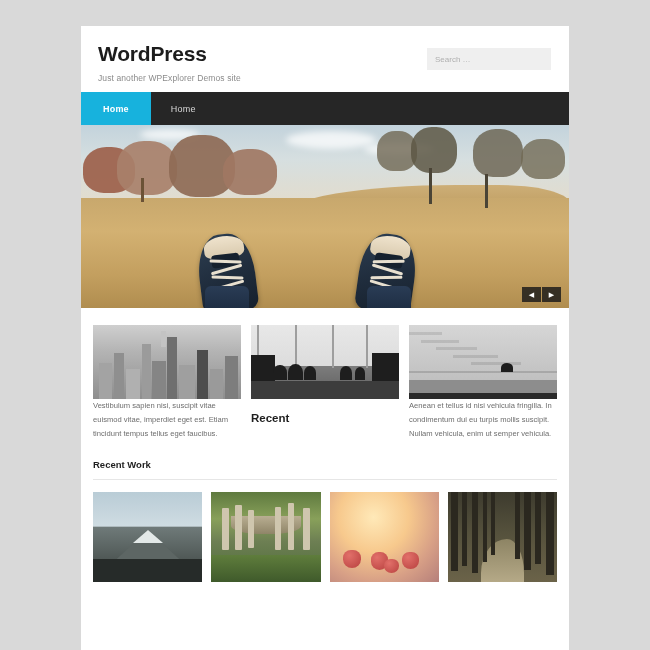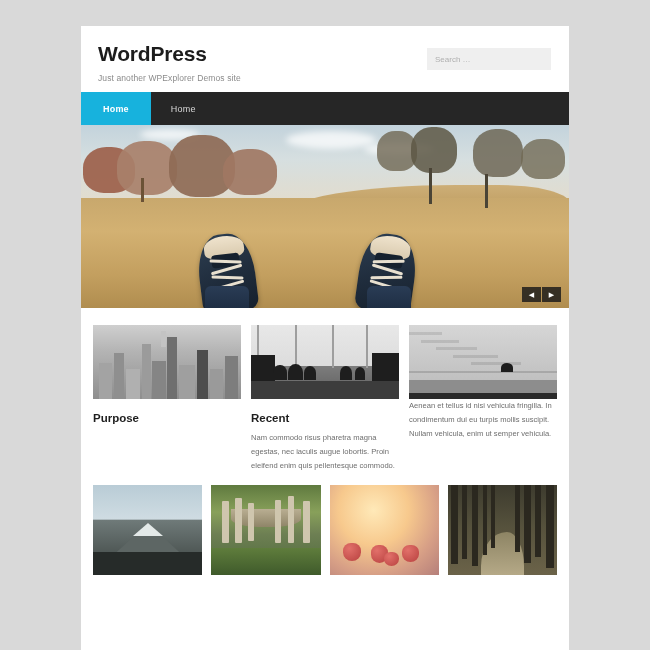--- a/index.html
+++ b/index.html
@@ -329,58 +329,60 @@
         <div class="bldg" style="left:22%;width:10%;height:40%;background:#b0b0b0;"></div>
         <div class="bldg" style="left:33%;width:6%;height:74%;background:#9b9b9b;"></div>
         <div class="bldg" style="left:40%;width:9%;height:52%;background:#858585;"></div>
         <div class="bldg" style="left:50%;width:7%;height:84%;background:#6f6f6f;"></div>
         <div class="bldg" style="left:58%;width:11%;height:46%;background:#9f9f9f;"></div>
         <div class="bldg" style="left:70%;width:8%;height:66%;background:#4d4d4d;"></div>
         <div class="bldg" style="left:79%;width:9%;height:40%;background:#9a9a9a;"></div>
         <div class="bldg" style="left:89%;width:9%;height:58%;background:#7d7d7d;"></div>
         <div class="bldg" style="left:46%;top:8%;width:3%;height:22%;background:#c3c3c3;"></div>
       </div>
-      <div class="feature-title">Purpose</div>
+      <div class="feature-text">Vestibulum sapien nisi, suscipit vitae euismod vitae, imperdiet eget est. Etiam tincidunt tempus tellus eget faucibus.</div>
     </div>
 
     <div class="feature-col">
       <div class="feature-img cafe">
         <div class="mullion" style="left:30%;height:58%;"></div>
         <div class="mullion" style="left:55%;height:58%;"></div>
         <div class="mullion" style="left:78%;height:58%;"></div>
         <div class="mullion" style="left:4%;height:58%;"></div>
         <div class="silho" style="left:0;bottom:0;width:16%;height:60%;border-radius:0;"></div>
         <div class="silho" style="right:0;bottom:0;width:18%;height:62%;border-radius:0;"></div>
         <div class="silho" style="left:15%;bottom:26%;width:9%;height:20%;"></div>
         <div class="silho" style="left:25%;bottom:26%;width:10%;height:22%;"></div>
         <div class="silho" style="left:36%;bottom:26%;width:8%;height:18%;"></div>
         <div class="silho" style="left:60%;bottom:26%;width:8%;height:19%;"></div>
         <div class="silho" style="left:70%;bottom:26%;width:7%;height:17%;"></div>
         <div class="silho" style="left:0;bottom:0;width:100%;height:24%;border-radius:0;background:#3c3c3c;"></div>
       </div>
       <div class="feature-title">Recent</div>
-      <div class="feature-text">Nam commodo risus pharetra magna egestas, nec iaculis augue lobortis. Proin eleifend enim quis pellentesque commodo.</div>
     </div>
 
     <div class="feature-col">
       <div class="feature-img stairs">
         <div class="step" style="left:0;top:10%;width:22%;height:4%;"></div>
         <div class="step" style="left:8%;top:20%;width:26%;height:4%;"></div>
         <div class="step" style="left:18%;top:30%;width:28%;height:4%;"></div>
         <div class="step" style="left:30%;top:40%;width:30%;height:4%;"></div>
         <div class="step" style="left:42%;top:50%;width:34%;height:4%;"></div>
         <div class="step" style="left:0;top:62%;width:100%;height:3%;background:rgba(0,0,0,0.14);"></div>
         <div class="step" style="left:0;bottom:0;width:100%;height:26%;background:#8d8d8d;"></div>
         <div class="step" style="left:0;bottom:0;width:100%;height:8%;background:#2a2a2a;"></div>
         <div class="silho" style="left:62%;top:52%;width:8%;height:12%;background:#1d1d1d;border-radius:50% 50% 0 0;position:absolute;"></div>
       </div>
       <div class="feature-text">Aenean et tellus id nisi vehicula fringilla. In condimentum dui eu turpis mollis suscipit. Nullam vehicula, enim ut semper vehicula.</div>
     </div>
   </div>
 
+  <div class="recent-head">
+    <div class="recent-title">Recent Work</div>
+  </div>
 
   <div class="thumbs">
     <div class="thumb th-mountain">
       <div class="mtn-peak"></div>
       <div class="mtn-snow"></div>
       <div style="position:absolute;left:0;bottom:0;width:100%;height:26%;background:#262b29;"></div>
     </div>
 
     <div class="thumb th-dock">
       <div class="dock-plank"></div>

